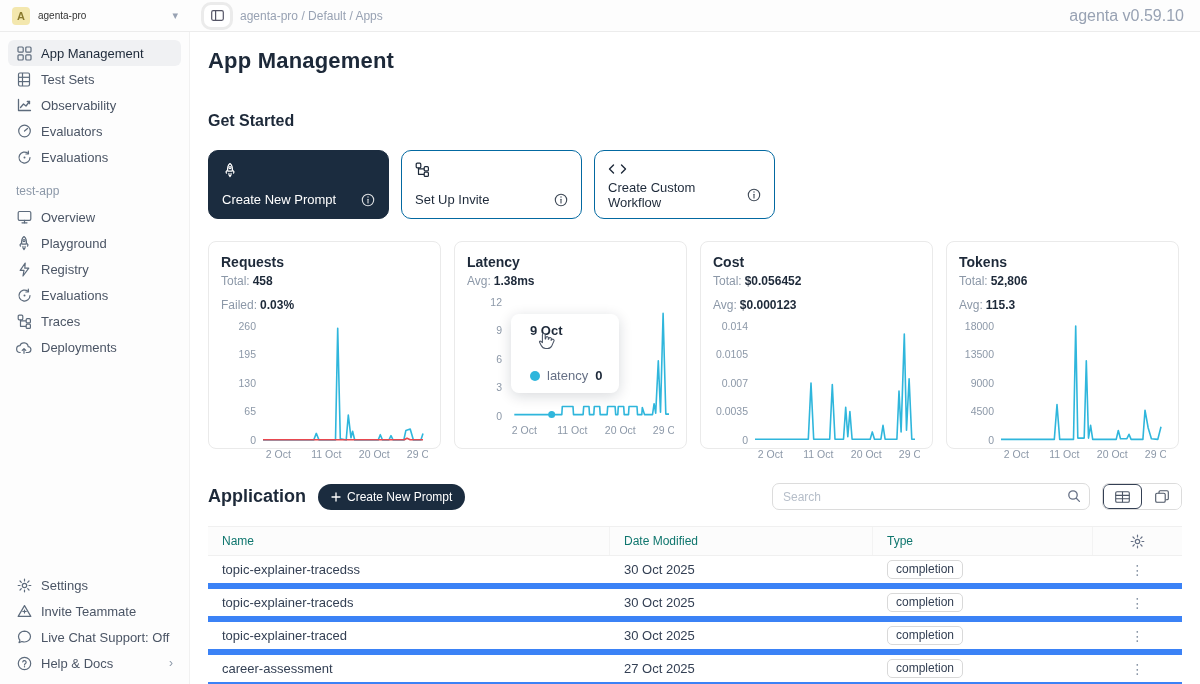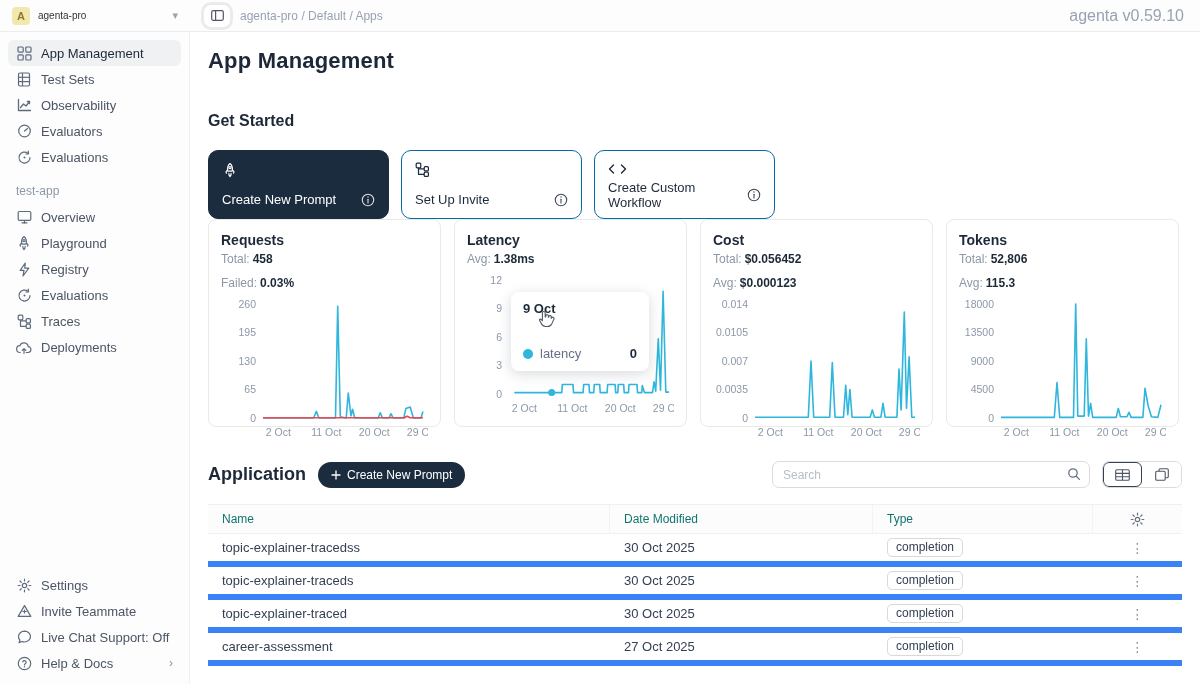--- a/index.html
+++ b/index.html
@@ -39,32 +39,32 @@
   .gs-row { display:flex; gap:12px; margin-top:20px; }
   .gs-card { width:181px; height:69px; border-radius:10px; padding:11px 13px; background:#fff;
     border:1px solid #0369a1; display:flex; flex-direction:column; justify-content:space-between; cursor:pointer; }
   .gs-card.dark { background:#1b2c3f; border-color:#1b2c3f; color:#fff; }
   .gs-card .gs-bottom { display:flex; align-items:center; justify-content:space-between; }
   .gs-card .gs-label { font-size:13px; font-weight:500; }
   .gs-card .ic-top { width:18px; height:18px; }
   .info-ic { width:14px; height:14px; color:inherit; opacity:.85; cursor:pointer; }
 
   
-  .charts-row { display:flex; gap:13px; }
+  .charts-row { display:flex; gap:13px; margin-top:22px; }
   .chart-card { width:233px; height:208px; border:1px solid #eaeaea; border-radius:8px;
     padding:12px 12px 4px; position:relative; background:#fff; }
   .chart-title { font-size:14px; font-weight:700; }
   .chart-stats { display:flex; gap:10px; margin-top:4px; font-size:12px;flex-direction:column; }
   .chart-stats .lbl { color:#8c98a8; }
   .chart-stats .val { color:#1d2939; font-weight:700; margin-left:3px; }
   .chart-svg { margin-top:6px; cursor:crosshair; }
   .axis-text { font-size:10.5px; fill:#8c98a8; }
 
-  .tooltip { position:absolute; left:56px; top:72px; width:138px; background:#fff; border-radius:8px;
-    box-shadow:0 3px 14px rgba(15,23,42,.16); padding:9px 12px 10px; z-index:6; }
+  .tooltip { position:absolute; left:56px; top:72px; width:108px; background:#fff; border-radius:8px;
+    box-shadow:0 3px 14px rgba(15,23,42,.16); padding:9px 19px 10px; z-index:6; }
   .tt-date { font-size:13px; font-weight:700; color:#1d2939; }
   .tt-row { display:flex; align-items:center; gap:7px; margin-top:30px; font-size:13px; }
   .tt-dot { width:10px; height:10px; border-radius:50%; flex:none; }
   .tt-series { color:#667085; }
   .tt-val { margin-left:auto; font-weight:700; color:#1d2939; }
   .cursor-hand { position:absolute; left:82px; top:88px; z-index:7; pointer-events:none; }
 
   
   .app-header { display:flex; align-items:center; margin-top:34px; gap:12px; }
   .app-title { font-size:18px; font-weight:700; }

